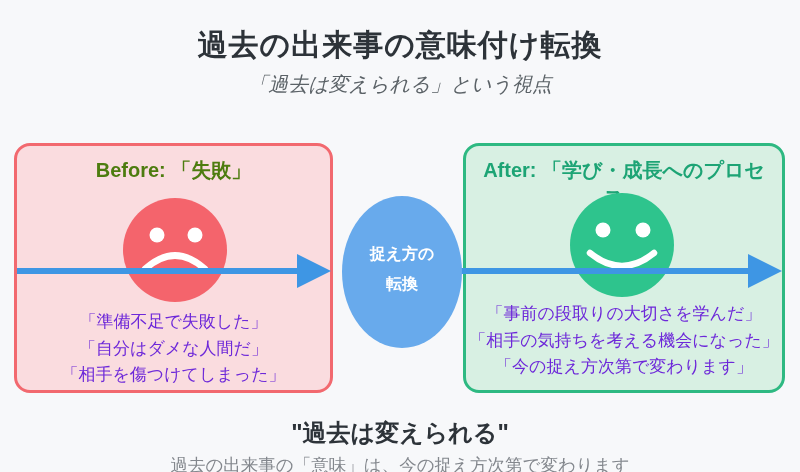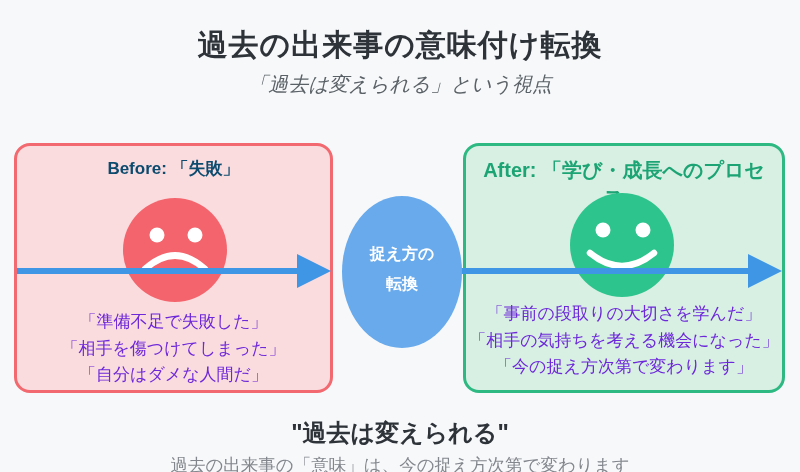--- a/index.html
+++ b/index.html
@@ -25,21 +25,21 @@
     position:absolute; top:127px; height:250px;
     border-radius:16px; border:3px solid; z-index:1;
   }
   .box-before { left:14px;  width:319px; background:#fadcdf; border-color:#f2696f; }
   .box-after  { left:463px; width:322px; background:#d8f0e3; border-color:#2eb982; }
 
   .box-title {
     position:absolute; top:11px; left:0; width:100%;
     text-align:center; font-weight:bold;
   }
-  .box-before .box-title { font-size:17px; color:#0c4a6e; }
+  .box-before .box-title { font-size:20px; color:#4d7c0f; }
   .box-after  .box-title { font-size:20px; color:#1da475; }
 
   .face { position:absolute; }
   .face-sad   { left:106px; top:52px; z-index:1; }
   .face-happy { left:104px; top:47px; z-index:3; }
 
   .quotes {
     position:absolute; left:0; width:100%;
     text-align:center; color:#6d28d9; font-size:17px; line-height:26.5px;
   }
@@ -92,22 +92,22 @@
     <span class="face face-sad">
       <svg width="104" height="104" viewBox="0 0 104 104">
         <circle cx="52" cy="52" r="52" fill="#f4646c"></circle>
         <circle cx="34" cy="37" r="7.5" fill="#ffffff"></circle>
         <circle cx="72" cy="37" r="7.5" fill="#ffffff"></circle>
         <path d="M 22 71 Q 52 44 82 71" stroke="#ffffff" stroke-width="6.5" fill="none" stroke-linecap="round"></path>
       </svg>
     </span>
     <div class="quotes">
       <div>「準備不足で失敗した」</div>
+      <div>「自分はダメな人間だ」</div>
       <div>「相手を傷つけてしまった」</div>
-      <div>「自分はダメな人間だ」</div>
     </div>
   </div>
 
   <div class="box box-after">
     <div class="box-title">After: 「学び・成長へのプロセス」</div>
     <span class="face face-happy">
       <svg width="104" height="104" viewBox="0 0 104 104">
         <circle cx="52" cy="52" r="52" fill="#2ec48d"></circle>
         <circle cx="33" cy="37" r="7.5" fill="#ffffff"></circle>
         <circle cx="73" cy="37" r="7.5" fill="#ffffff"></circle>

